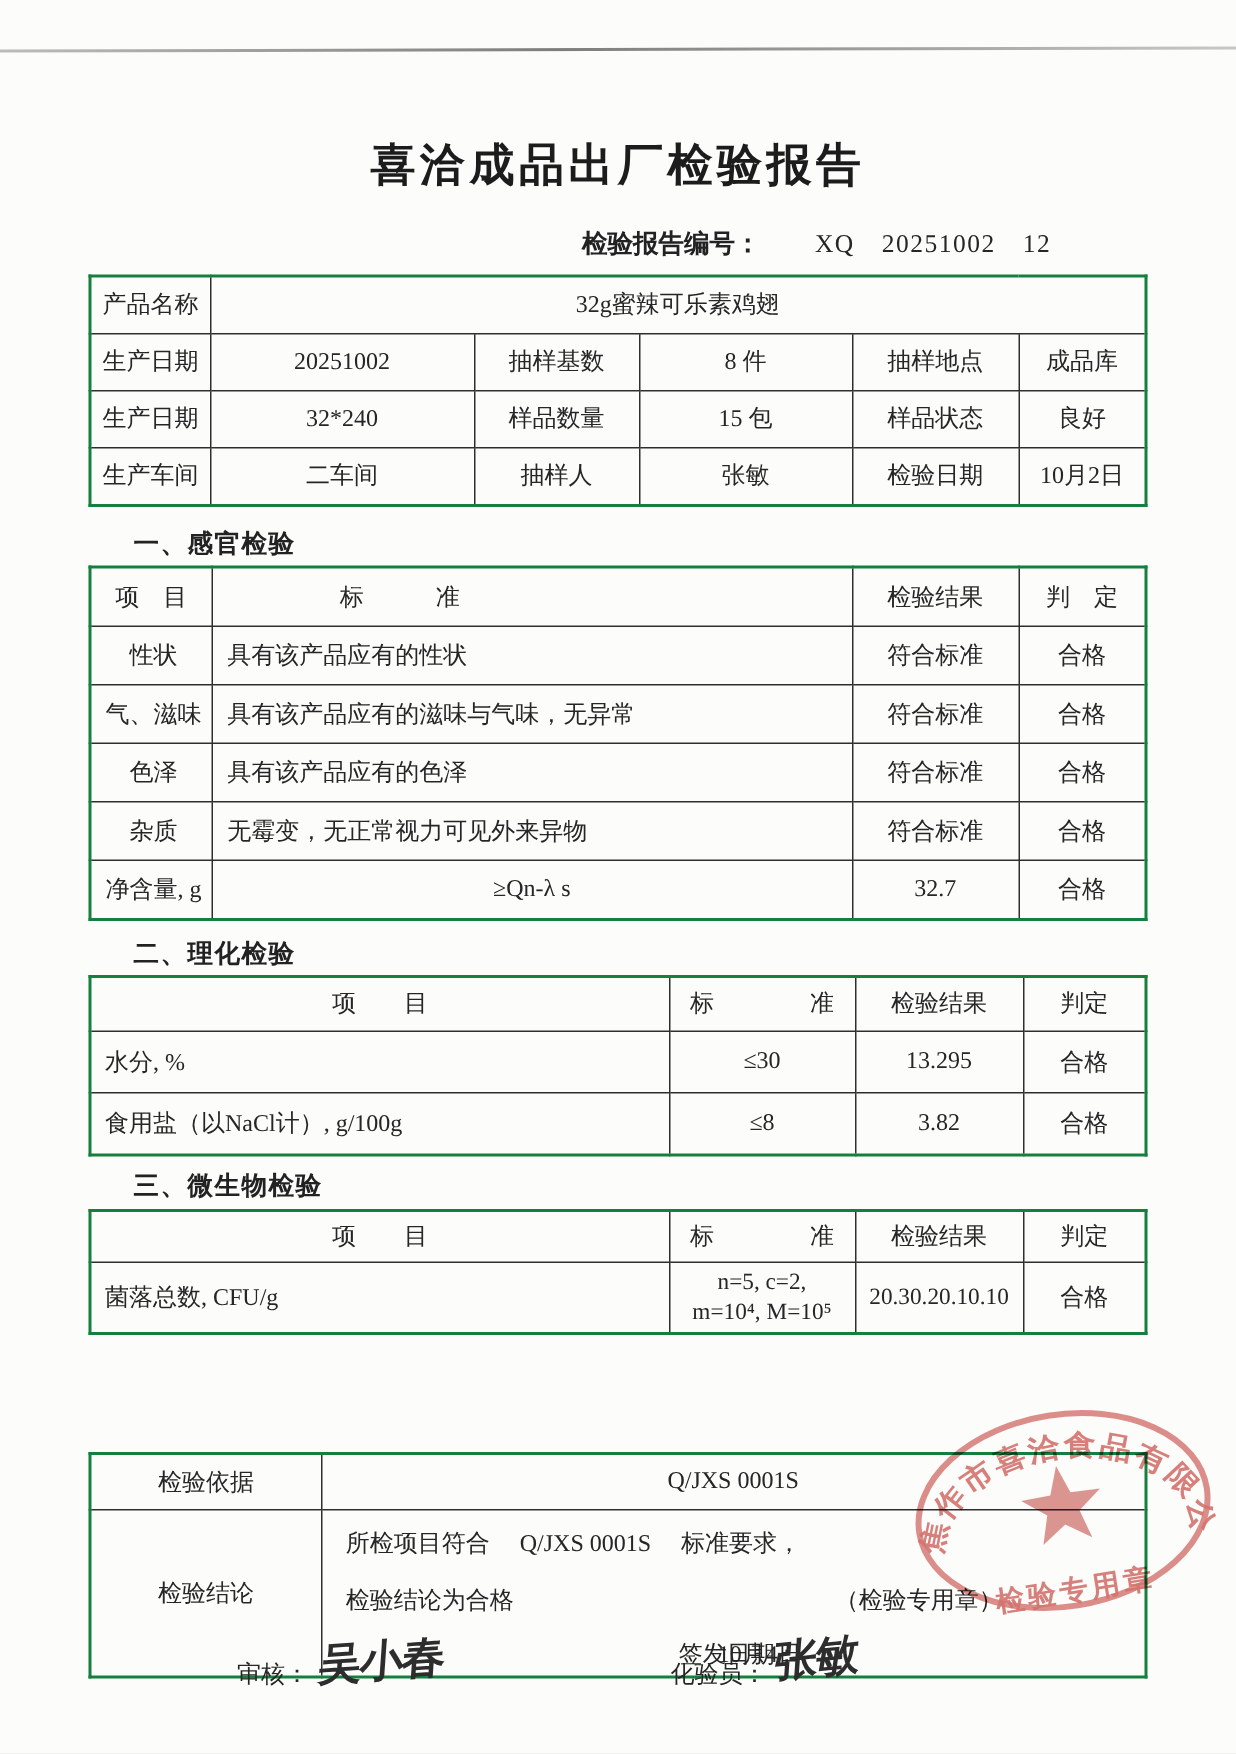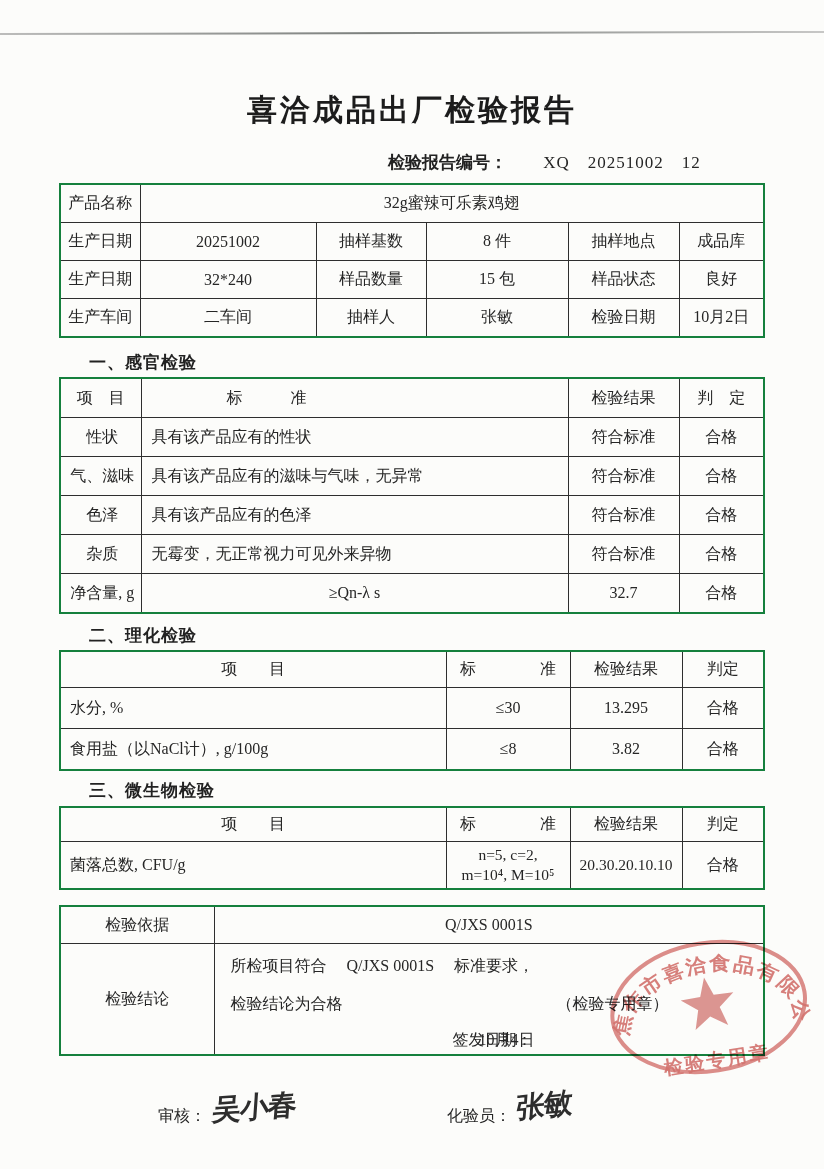--- a/index.html
+++ b/index.html
@@ -49,21 +49,21 @@
   .t-phys tr.hd td{height:35px;}
   .t-phys tr.rw td{height:40px;}
   .t-phys td.item{text-align:left;padding-left:9px;}
 
   .t-micro{top:806px;}
   .t-micro tr.hd td{height:33px;}
   .t-micro tr.rw td{height:46px;}
   .t-micro td.item{text-align:left;padding-left:9px;margin-left:48px;}
   .t-micro td.two{line-height:1.3;font-size:15.5px;}
 
-  .t-footer{top:905px;}
+  .t-footer{top:968px;}
   .t-footer td.lab{height:36px;}
   .t-footer td.concl{height:110px;padding:0;}
   .concl-box{position:relative;width:100%;height:110px;}
   .concl-box span{position:absolute;white-space:nowrap;font-size:16px;}
   .c1{left:16px;top:12px;}
   .c2{left:16px;top:50px;}
   .seal-note{left:342px;top:50px;}
   .issue{left:238px;top:86px;}
   .issue .date{margin-left:26px;}
 

